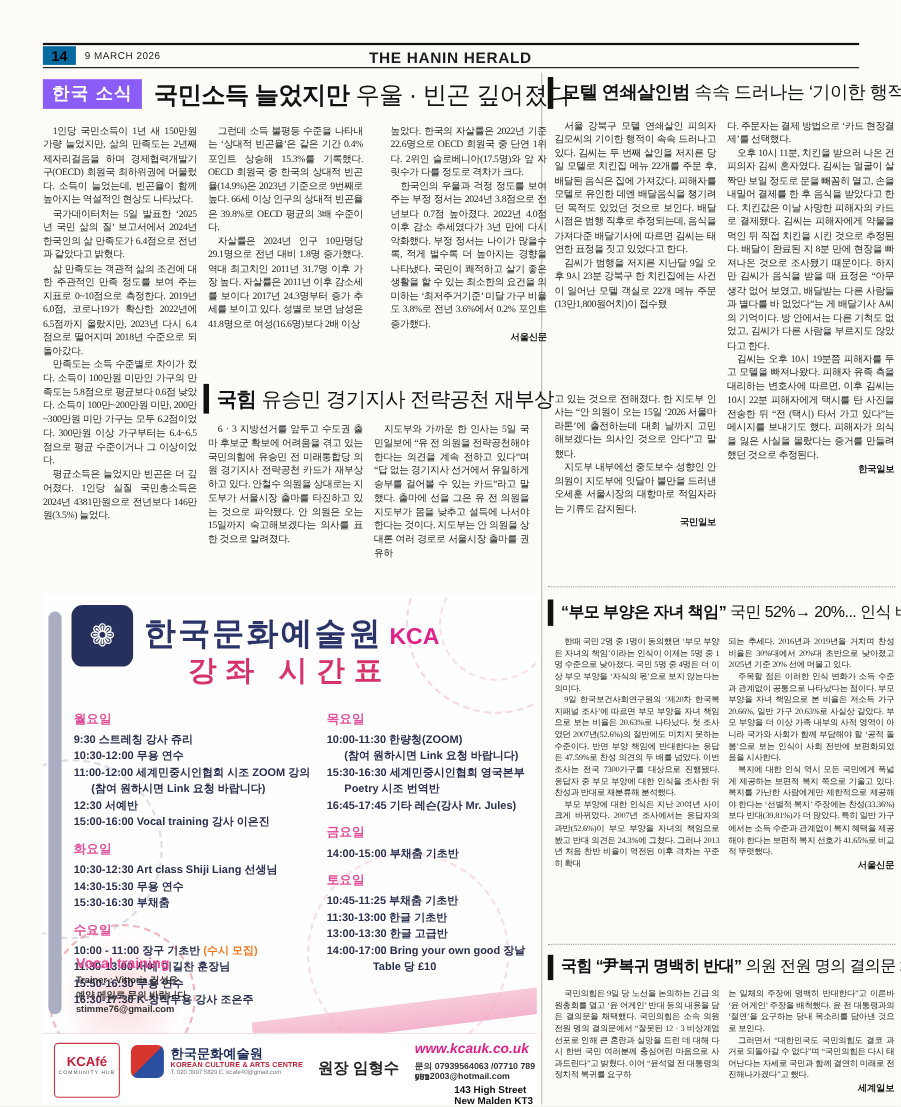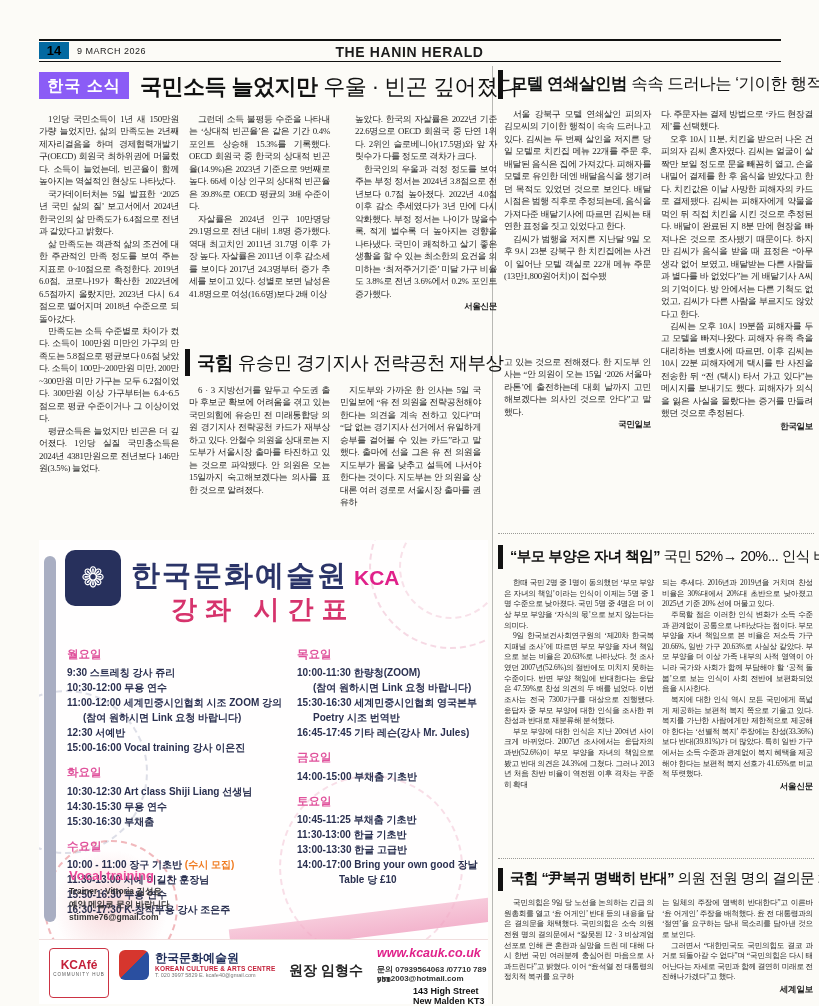--- a/index.html
+++ b/index.html
@@ -162,20 +162,21 @@
   <div class="abs hbar" id="a3-bar"></div>
   <div class="abs hl" id="a3-hl"><span class="hb">국힘</span><span class="hr2"> 유승민 경기지사 전략공천 재부상</span></div>
   <div class="bodycol" id="a3col1">
     <p>6 · 3 지방선거를 앞두고 수도권 출마 후보군 확보에 어려움을 겪고 있는 국민의힘에 유승민 전 미래통합당 의원 경기지사 전략공천 카드가 재부상하고 있다. 안철수 의원을 상대로는 지도부가 서울시장 출마를 타진하고 있는 것으로 파악됐다. 안 의원은 오는 15일까지 숙고해보겠다는 의사를 표한 것으로 알려졌다.</p>
   </div>
   <div class="bodycol" id="a3col2">
     <p>지도부와 가까운 한 인사는 5일 국민일보에 “유 전 의원을 전략공천해야 한다는 의견을 계속 전하고 있다”며 “답 없는 경기지사 선거에서 유일하게 승부를 걸어볼 수 있는 카드”라고 말했다. 출마에 선을 그은 유 전 의원을 지도부가 몸을 낮추고 설득에 나서야 한다는 것이다. 지도부는 안 의원을 상대론 여러 경로로 서울시장 출마를 권유하</p>
   </div>
   <div class="bodycol" id="a3col3">
     <p class="cont">고 있는 것으로 전해졌다. 한 지도부 인사는 “안 의원이 오는 15일 ‘2026 서울마라톤’에 출전하는데 대회 날까지 고민해보겠다는 의사인 것으로 안다”고 말했다.</p>
+    <p>지도부 내부에선 중도보수 성향인 안 의원이 지도부에 잇달아 불만을 드러낸 오세훈 서울시장의 대항마로 적임자라는 기류도 감지된다.</p>
     <span class="attr">국민일보</span>
   </div>
 
   <div class="abs hbar" id="a4-bar"></div>
   <div class="abs hl" id="a4-hl"><span class="hb">“부모 부양은 자녀 책임”</span><span class="hr2"> 국민 52%→ 20%... 인식 바꿔</span></div>
   <div class="bodycol small" id="a4col1">
     <p>한때 국민 2명 중 1명이 동의했던 ‘부모 부양은 자녀의 책임’이라는 인식이 이제는 5명 중 1명 수준으로 낮아졌다. 국민 5명 중 4명은 더 이상 부모 부양을 ‘자식의 몫’으로 보지 않는다는 의미다.</p>
     <p>9일 한국보건사회연구원의 ‘제20차 한국복지패널 조사’에 따르면 부모 부양을 자녀 책임으로 보는 비율은 20.63%로 나타났다. 첫 조사였던 2007년(52.6%)의 절반에도 미치지 못하는 수준이다. 반면 부양 책임에 반대한다는 응답은 47.59%로 찬성 의견의 두 배를 넘었다. 이번 조사는 전국 7300가구를 대상으로 진행됐다. 응답자 중 부모 부양에 대한 인식을 조사한 뒤 찬성과 반대로 재분류해 분석했다.</p>
     <p>부모 부양에 대한 인식은 지난 20여년 사이 크게 바뀌었다. 2007년 조사에서는 응답자의 과반(52.6%)이 부모 부양을 자녀의 책임으로 봤고 반대 의견은 24.3%에 그쳤다. 그러나 2013년 처음 찬반 비율이 역전된 이후 격차는 꾸준히 확대</p>
   </div>

